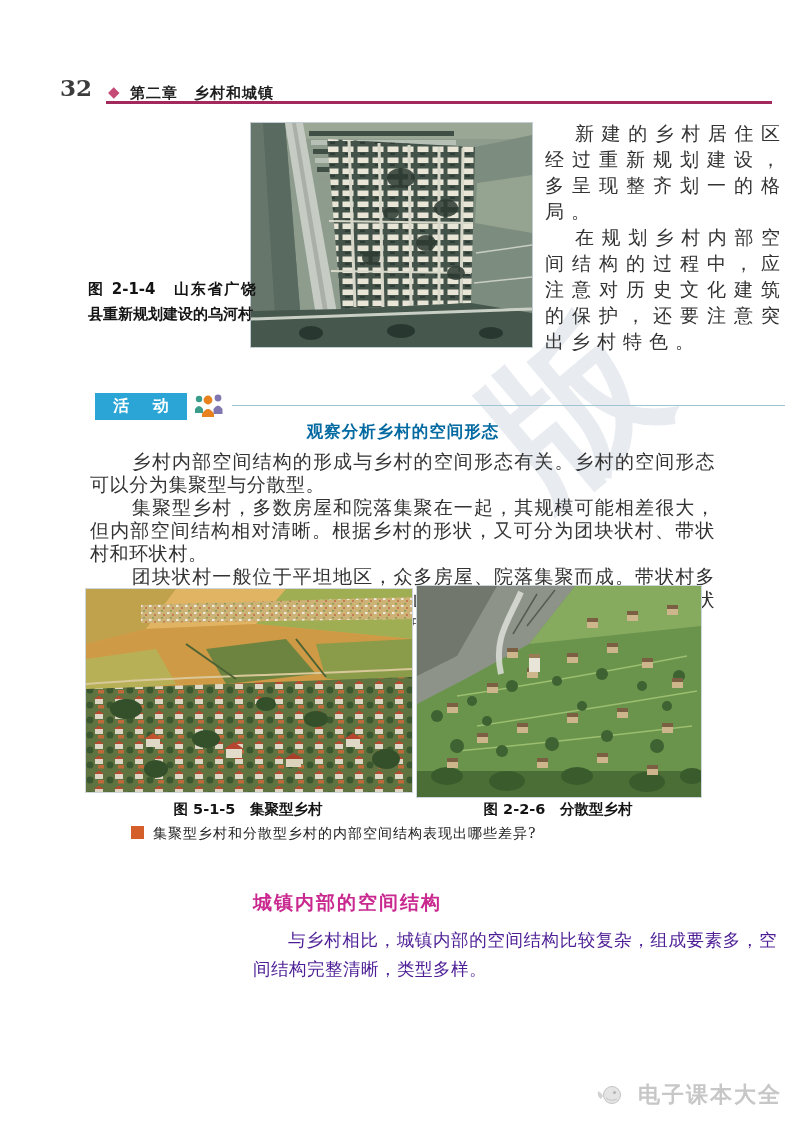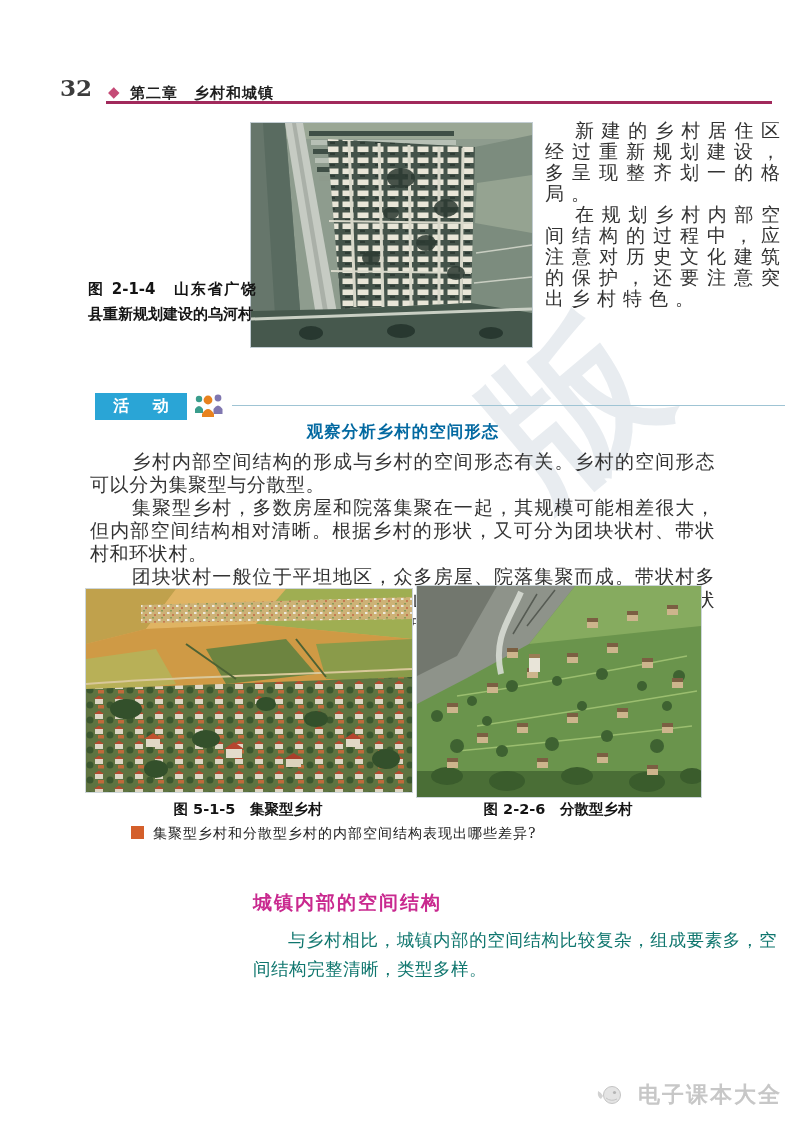--- a/index.html
+++ b/index.html
@@ -12,21 +12,21 @@
   .hdr-chapter{position:absolute;left:130px;top:84px;font:bold 15px "DejaVu Sans", sans-serif;
                color:#1f1f1f;letter-spacing:1px;}
   .hdr-rule{position:absolute;left:106px;top:101px;width:666px;height:3px;background:#a1295b;}
 
   
   .fig4-photo{position:absolute;left:250px;top:122px;width:281px;height:224px;
               border:1px solid #c2cdd3;background:#8e9c8e;}
   .fig4-cap{position:absolute;left:88px;top:277px;width:168px;font:bold 15px "DejaVu Sans", sans-serif;
             color:#141414;line-height:25px;text-align:justify;}
   .intro-col{position:absolute;left:545px;top:120px;width:242px;}
-  .intro-col p{margin:0;font-size:19px;letter-spacing:7px;line-height:21px;color:#333;
+  .intro-col p{margin:0;font-size:19px;letter-spacing:7px;line-height:26px;color:#333;
                text-align:justify;text-indent:30px;}
 
   
   .act-label{position:absolute;left:95px;top:393px;width:92px;height:27px;background:#2aa5d6;
              color:#fff;font:bold 16px "DejaVu Sans", sans-serif;display:flex;align-items:center;
              justify-content:center;letter-spacing:9px;text-indent:9px;}
   .act-icon{position:absolute;left:194px;top:390px;}
   .act-rule{position:absolute;left:232px;top:405px;width:553px;height:1px;background:#9fc4d4;}
   .act-title{position:absolute;left:95px;top:421px;width:616px;text-align:center;
              font:bold 16.5px "DejaVu Sans", sans-serif;color:#0369a1;letter-spacing:1px;}
@@ -44,21 +44,21 @@
   .fig6-cap{position:absolute;left:416px;top:800px;width:284px;text-align:center;
             font:bold 14.5px "DejaVu Sans", sans-serif;color:#141414;}
   .question{position:absolute;left:131px;top:823px;width:560px;display:flex;align-items:flex-start;}
   .q-bullet{width:13px;height:13px;background:#d45f2b;margin:3px 9px 0 0;flex:0 0 auto;}
   .q-text{font-size:14px;letter-spacing:1px;color:#222;line-height:20px;}
 
   
   .town-head{position:absolute;left:253px;top:890px;font:bold 19px "DejaVu Sans", sans-serif;
              color:#c9298f;letter-spacing:2px;}
   .town-paras{position:absolute;left:253px;top:926px;width:524px;}
-  .town-paras p{margin:0;font-size:17.5px;letter-spacing:0.5px;line-height:29px;color:#0f766e;
+  .town-paras p{margin:0;font-size:17.5px;letter-spacing:0.5px;line-height:29px;color:#4c1d95;
                 text-align:justify;text-indent:2em;}
 
   
   .wm-glyph{position:absolute;left:492px;top:298px;font:bold 165px "DejaVu Serif", serif;
             color:rgba(140,162,178,0.20);transform:rotate(-40deg);pointer-events:none;}
   .brand{position:absolute;left:596px;top:1080px;display:flex;align-items:center;}
   .brand-text{font:bold 22px "DejaVu Sans", sans-serif;color:#c7c7c7;letter-spacing:2px;
               text-shadow:1px 1px 0 #ffffff;margin-left:12px;}
 </style>
 </head>

